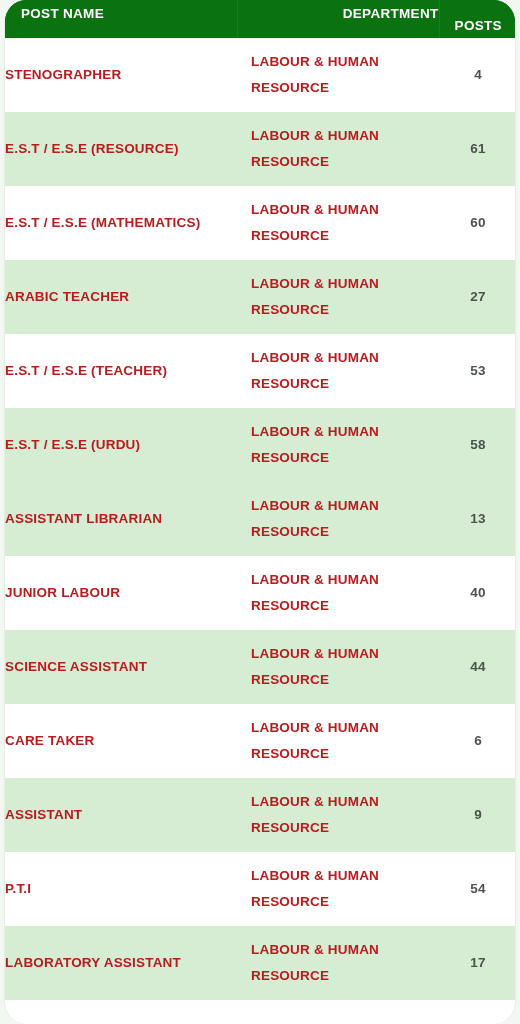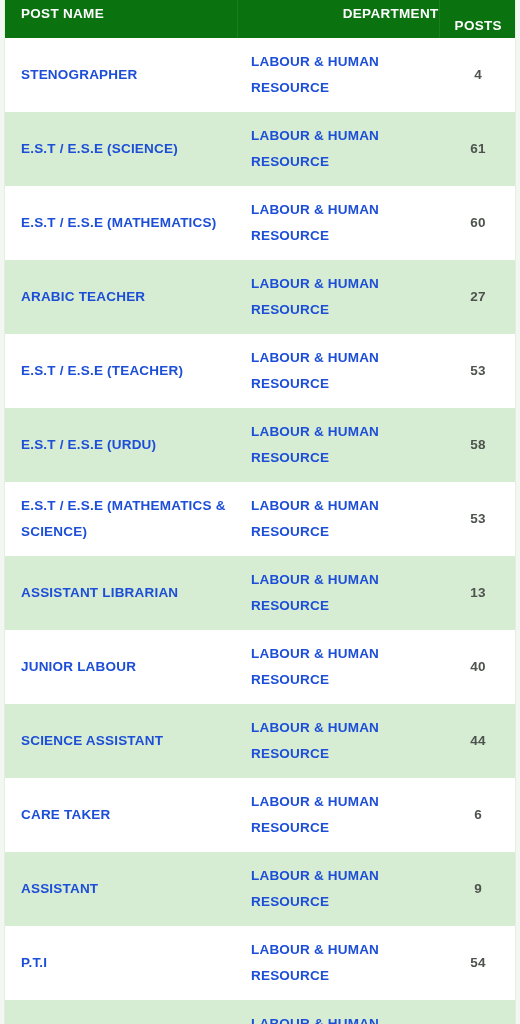--- a/index.html
+++ b/index.html
@@ -29,20 +29,21 @@
   .table-wrap {
     position: absolute;
     left: 4px;
     top: 0;
     width: 512px;
     height: 1024px;
     background: #ffffff;
     border-left: 1px solid #e3efe1;
     border-right: 1px solid #e3efe1;
     overflow: hidden;
+    border-radius: 22px;
   }
 
   table.posts-table {
     width: 100%;
     border-collapse: collapse;
     table-layout: fixed;
   }
 
   
   thead tr.header-row {
@@ -76,33 +77,32 @@
     text-align: center;
     vertical-align: bottom;
     padding: 0 0 5px 0;
     margin-top: 44px;
   }
 
   
   tbody td {
     font-size: 13.5px;
     font-weight: bold;
-    color: #1d4ed8;
+    color: #b91c1c;
     letter-spacing: 0.2px;
     line-height: 26px;
     vertical-align: middle;
     padding: 11px 0;
     border: none;
   }
   tbody tr.row-odd  td { background: #ffffff; }
   tbody tr.row-even td { background: #d6ecd3; }
 
   td.cell-post {
     width: 232px;
-    padding-left: 16px;
     padding-right: 10px;
     text-align: left;
   }
   td.cell-dept {
     width: 202px;
     padding-left: 14px;
     padding-right: 8px;
     text-align: left;
   }
   td.cell-posts {
@@ -125,21 +125,21 @@
           <th class="col-posts">POSTS</th>
         </tr>
       </thead>
       <tbody id="table-body">
           <tr class="row-odd">
             <td class="cell-post">STENOGRAPHER</td>
             <td class="cell-dept">LABOUR &amp; HUMAN RESOURCE</td>
             <td class="cell-posts">4</td>
           </tr>
           <tr class="row-even">
-            <td class="cell-post">E.S.T / E.S.E (SCIENCE)</td>
+            <td class="cell-post">E.S.T / E.S.E (RESOURCE)</td>
             <td class="cell-dept">LABOUR &amp; HUMAN RESOURCE</td>
             <td class="cell-posts">61</td>
           </tr>
           <tr class="row-odd">
             <td class="cell-post">E.S.T / E.S.E (MATHEMATICS)</td>
             <td class="cell-dept">LABOUR &amp; HUMAN RESOURCE</td>
             <td class="cell-posts">60</td>
           </tr>
           <tr class="row-even">
             <td class="cell-post">ARABIC TEACHER</td>
@@ -148,25 +148,20 @@
           </tr>
           <tr class="row-odd">
             <td class="cell-post">E.S.T / E.S.E (TEACHER)</td>
             <td class="cell-dept">LABOUR &amp; HUMAN RESOURCE</td>
             <td class="cell-posts">53</td>
           </tr>
           <tr class="row-even">
             <td class="cell-post">E.S.T / E.S.E (URDU)</td>
             <td class="cell-dept">LABOUR &amp; HUMAN RESOURCE</td>
             <td class="cell-posts">58</td>
-          </tr>
-          <tr class="row-odd">
-            <td class="cell-post">E.S.T / E.S.E (MATHEMATICS &amp; SCIENCE)</td>
-            <td class="cell-dept">LABOUR &amp; HUMAN RESOURCE</td>
-            <td class="cell-posts">53</td>
           </tr>
           <tr class="row-even">
             <td class="cell-post">ASSISTANT LIBRARIAN</td>
             <td class="cell-dept">LABOUR &amp; HUMAN RESOURCE</td>
             <td class="cell-posts">13</td>
           </tr>
           <tr class="row-odd">
             <td class="cell-post">JUNIOR LABOUR</td>
             <td class="cell-dept">LABOUR &amp; HUMAN RESOURCE</td>
             <td class="cell-posts">40</td>

